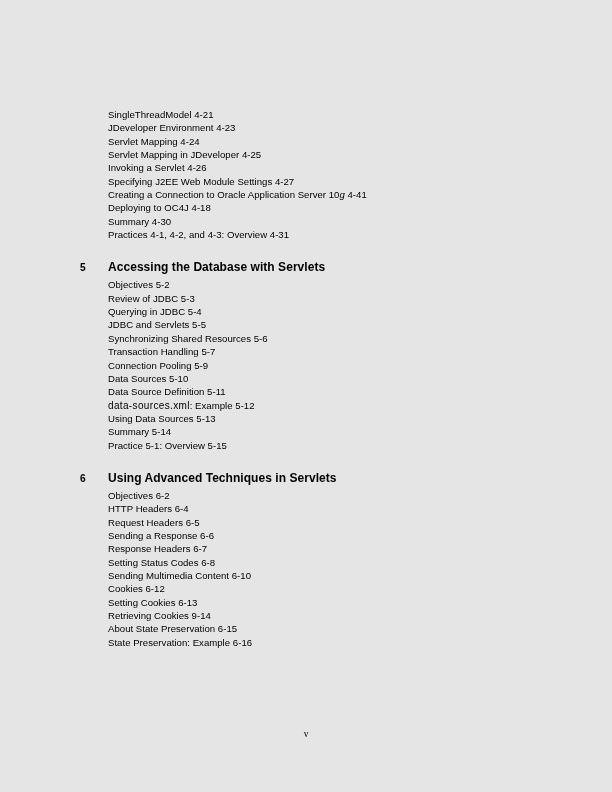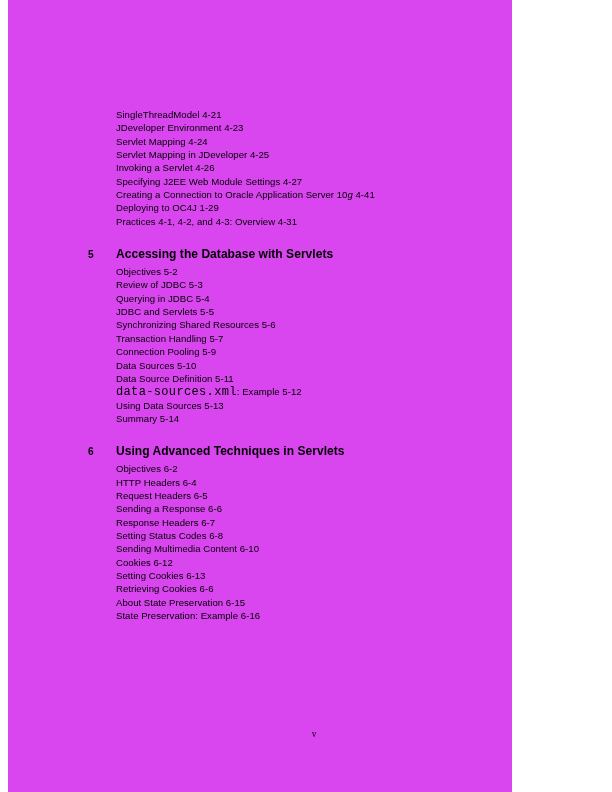--- a/index.html
+++ b/index.html
@@ -13,24 +13,24 @@
     height: 792px;
     position: relative;
     font-family: "Liberation Sans", sans-serif;
     color: #000000;
     overflow: hidden;
   }
 
   .page {
     position: absolute;
     top: 0;
-    left: 8px;
-    width: 504px;
+    left: 0;
+    width: 612px;
     height: 792px;
-    background: #d946ef;
+    background: #e5e5e5;
   }
 
   
   .toc-body {
     position: absolute;
     left: 0;
     top: 108px;
     width: 612px;
   }
 
@@ -81,22 +81,22 @@
     height: 13.35px;
     line-height: 13.35px;
     font-size: 9.6px;
     white-space: nowrap;
     letter-spacing: 0.02px;
   }
   .entry .ital {
     font-style: italic;
   }
   .entry .mono {
-    font-family: Liberation Mono, monospace;
-    font-size: 12px;
+    font-family: Liberation Sans, sans-serif;
+    font-size: 10px;
     letter-spacing: 0.35px;
   }
 
   
   .folio {
     position: absolute;
     left: 0;
     top: 729px;
     width: 612px;
     text-align: center;
@@ -114,21 +114,22 @@
 
     <div class="chapter-group">
       <ul class="entry-list" id="continued-entries">
           <li class="entry">SingleThreadModel 4-21</li>
           <li class="entry">JDeveloper Environment  4-23</li>
           <li class="entry">Servlet Mapping 4-24</li>
           <li class="entry">Servlet Mapping in JDeveloper 4-25</li>
           <li class="entry">Invoking a Servlet 4-26</li>
           <li class="entry">Specifying J2EE Web Module Settings 4-27</li>
           <li class="entry"><span>Creating a Connection to Oracle Application Server 10</span><span class="ital">g</span><span> 4-41</span></li>
-          <li class="entry">Deploying to OC4J 1-29</li>
+          <li class="entry">Deploying to OC4J 4-18</li>
+          <li class="entry">Summary 4-30</li>
           <li class="entry">Practices 4-1, 4-2, and 4-3: Overview 4-31</li>
         </ul>
     </div>
 
     <div id="chapters-container">
         <div class="chapter-group spaced">
           <div class="chapter-heading">
             <span class="chapter-number">5</span>
             <span class="chapter-title">Accessing the Database with Servlets</span>
           </div>
@@ -138,38 +139,39 @@
             <li class="entry">Querying in JDBC 5-4</li>
             <li class="entry">JDBC and Servlets 5-5</li>
             <li class="entry">Synchronizing Shared Resources 5-6</li>
             <li class="entry">Transaction Handling 5-7</li>
             <li class="entry">Connection Pooling 5-9</li>
             <li class="entry">Data Sources 5-10</li>
             <li class="entry">Data Source Definition 5-11</li>
             <li class="entry"><span class="mono">data-sources.xml</span><span>: Example 5-12</span></li>
             <li class="entry">Using Data Sources 5-13</li>
             <li class="entry">Summary 5-14</li>
+            <li class="entry">Practice 5-1: Overview 5-15</li>
           </ul>
         </div>
         <div class="chapter-group spaced">
           <div class="chapter-heading">
             <span class="chapter-number">6</span>
             <span class="chapter-title">Using Advanced Techniques in Servlets</span>
           </div>
           <ul class="entry-list">
             <li class="entry">Objectives 6-2</li>
             <li class="entry">HTTP Headers 6-4</li>
             <li class="entry">Request Headers 6-5</li>
             <li class="entry">Sending a Response 6-6</li>
             <li class="entry">Response Headers 6-7</li>
             <li class="entry">Setting Status Codes 6-8</li>
             <li class="entry">Sending Multimedia Content 6-10</li>
             <li class="entry">Cookies 6-12</li>
             <li class="entry">Setting Cookies 6-13</li>
-            <li class="entry">Retrieving Cookies 6-6</li>
+            <li class="entry">Retrieving Cookies 9-14</li>
             <li class="entry">About State Preservation 6-15</li>
             <li class="entry">State Preservation: Example 6-16</li>
           </ul>
         </div>
       </div>
 
   </div>
 
   <div class="folio">v</div>
 

